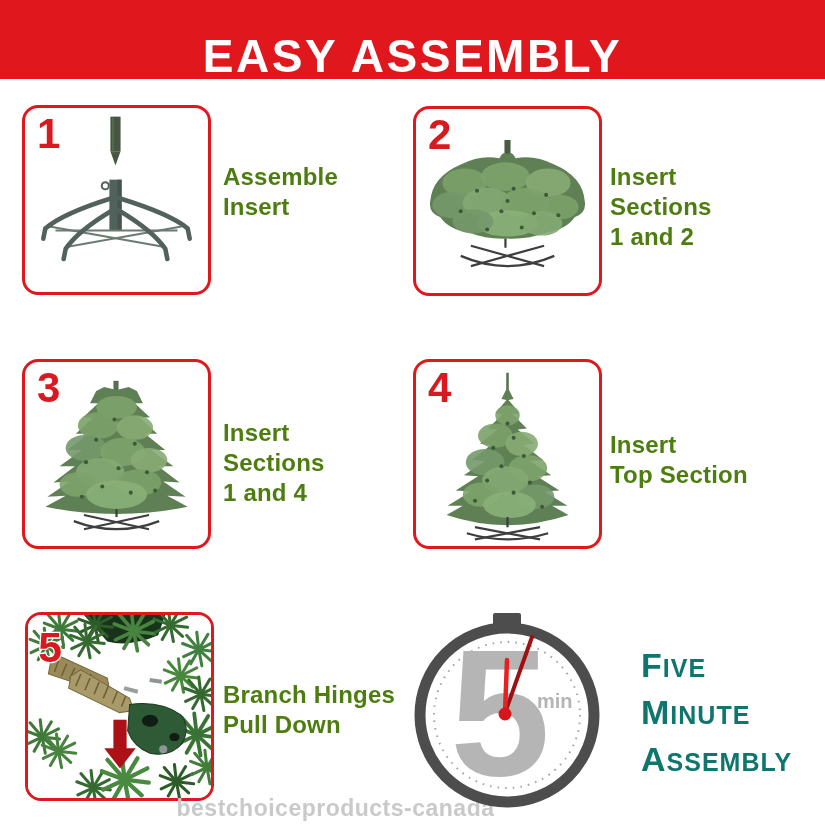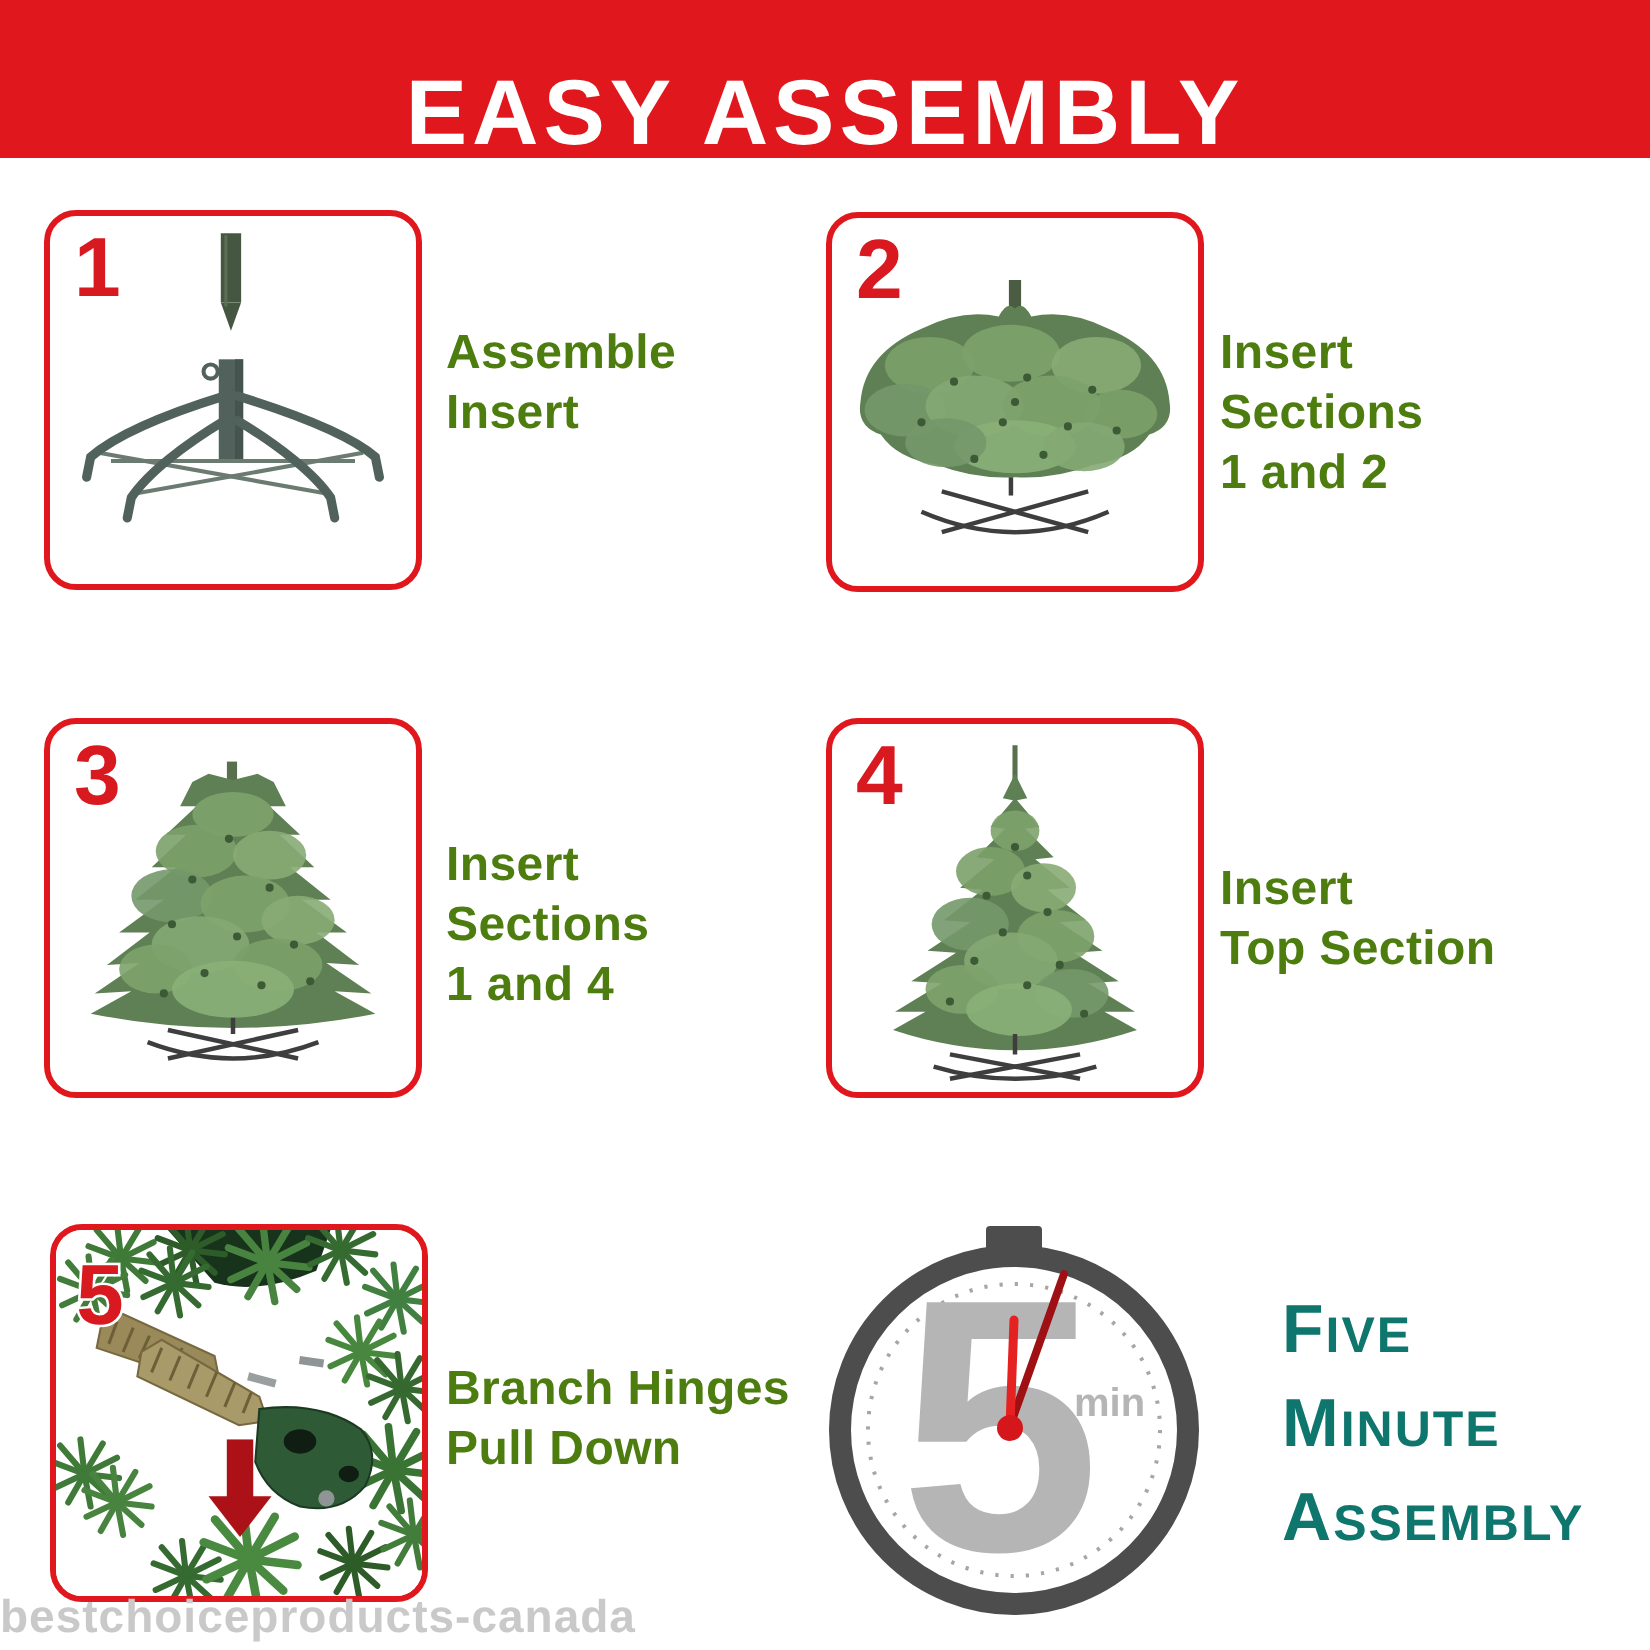--- a/index.html
+++ b/index.html
@@ -35,21 +35,21 @@
     line-height:30px;letter-spacing:0.2px;
   }
 
   
   .clockwrap{position:absolute;left:413px;top:611px;width:190px;height:198px;z-index:1;}
   .tagline{position:absolute;left:613px;top:643px;color:#0f766e;font-weight:700;margin-left:28px;}
   .tagline .tl{font-size:25px;line-height:44px;letter-spacing:1px;}
   .tagline .tl::first-letter{font-size:34px;}
 
   .watermark{
-    position:absolute;left:0;top:795px;width:671px;
+    position:absolute;left:0;top:795px;width:671px;text-align:center;
     color:#c9c9c9;font-size:23px;font-weight:700;letter-spacing:0.5px;z-index:0;
   }
 </style>
 </head>
 <body>
 
 <div class="canvas">
 
   <header class="banner">
     <h1>EASY ASSEMBLY</h1>

